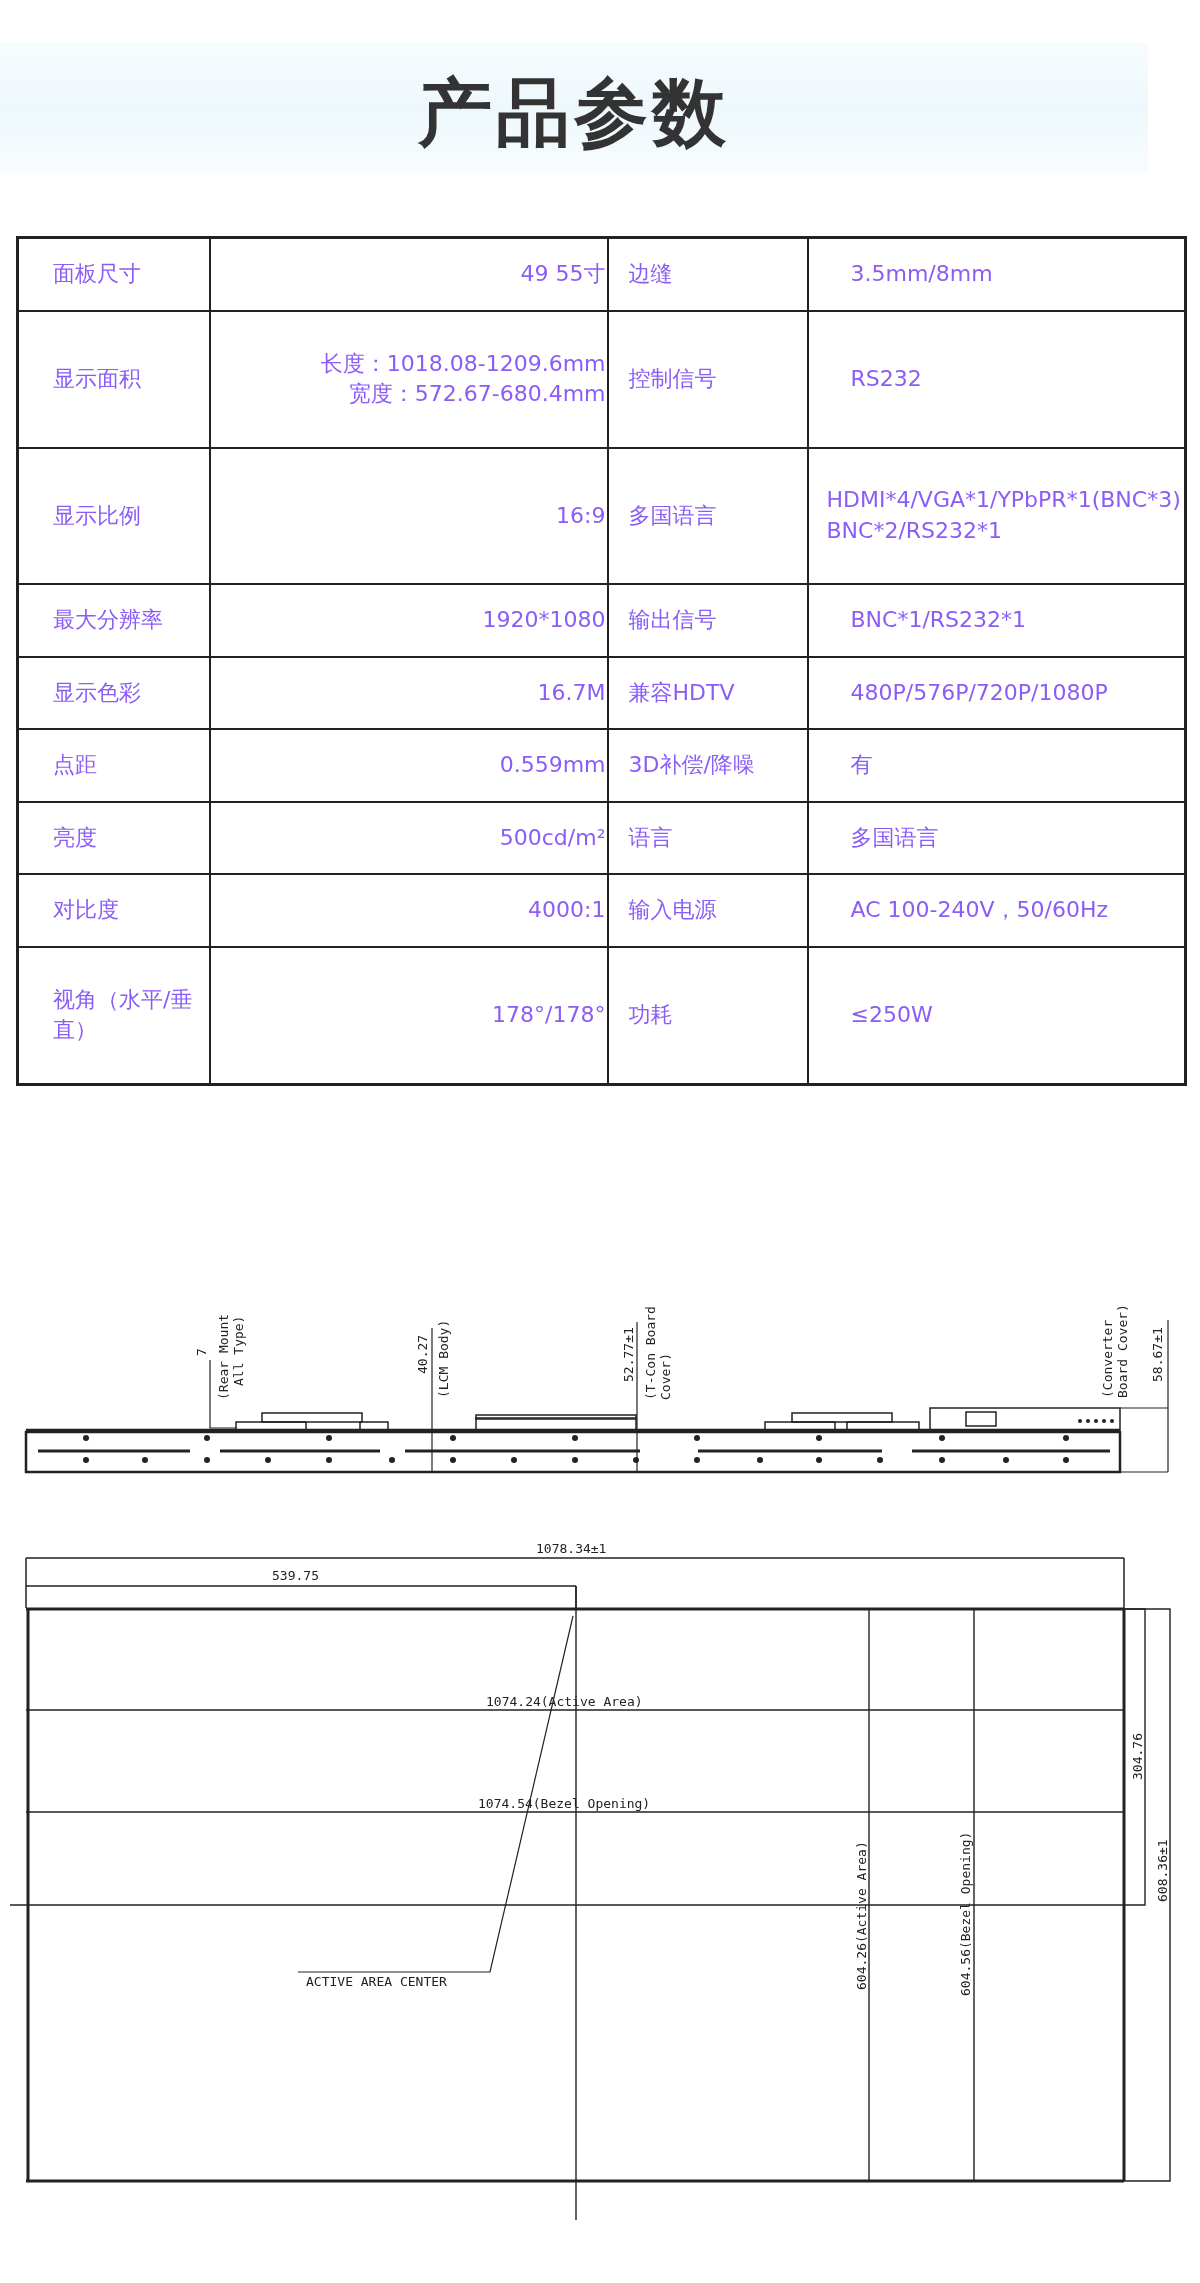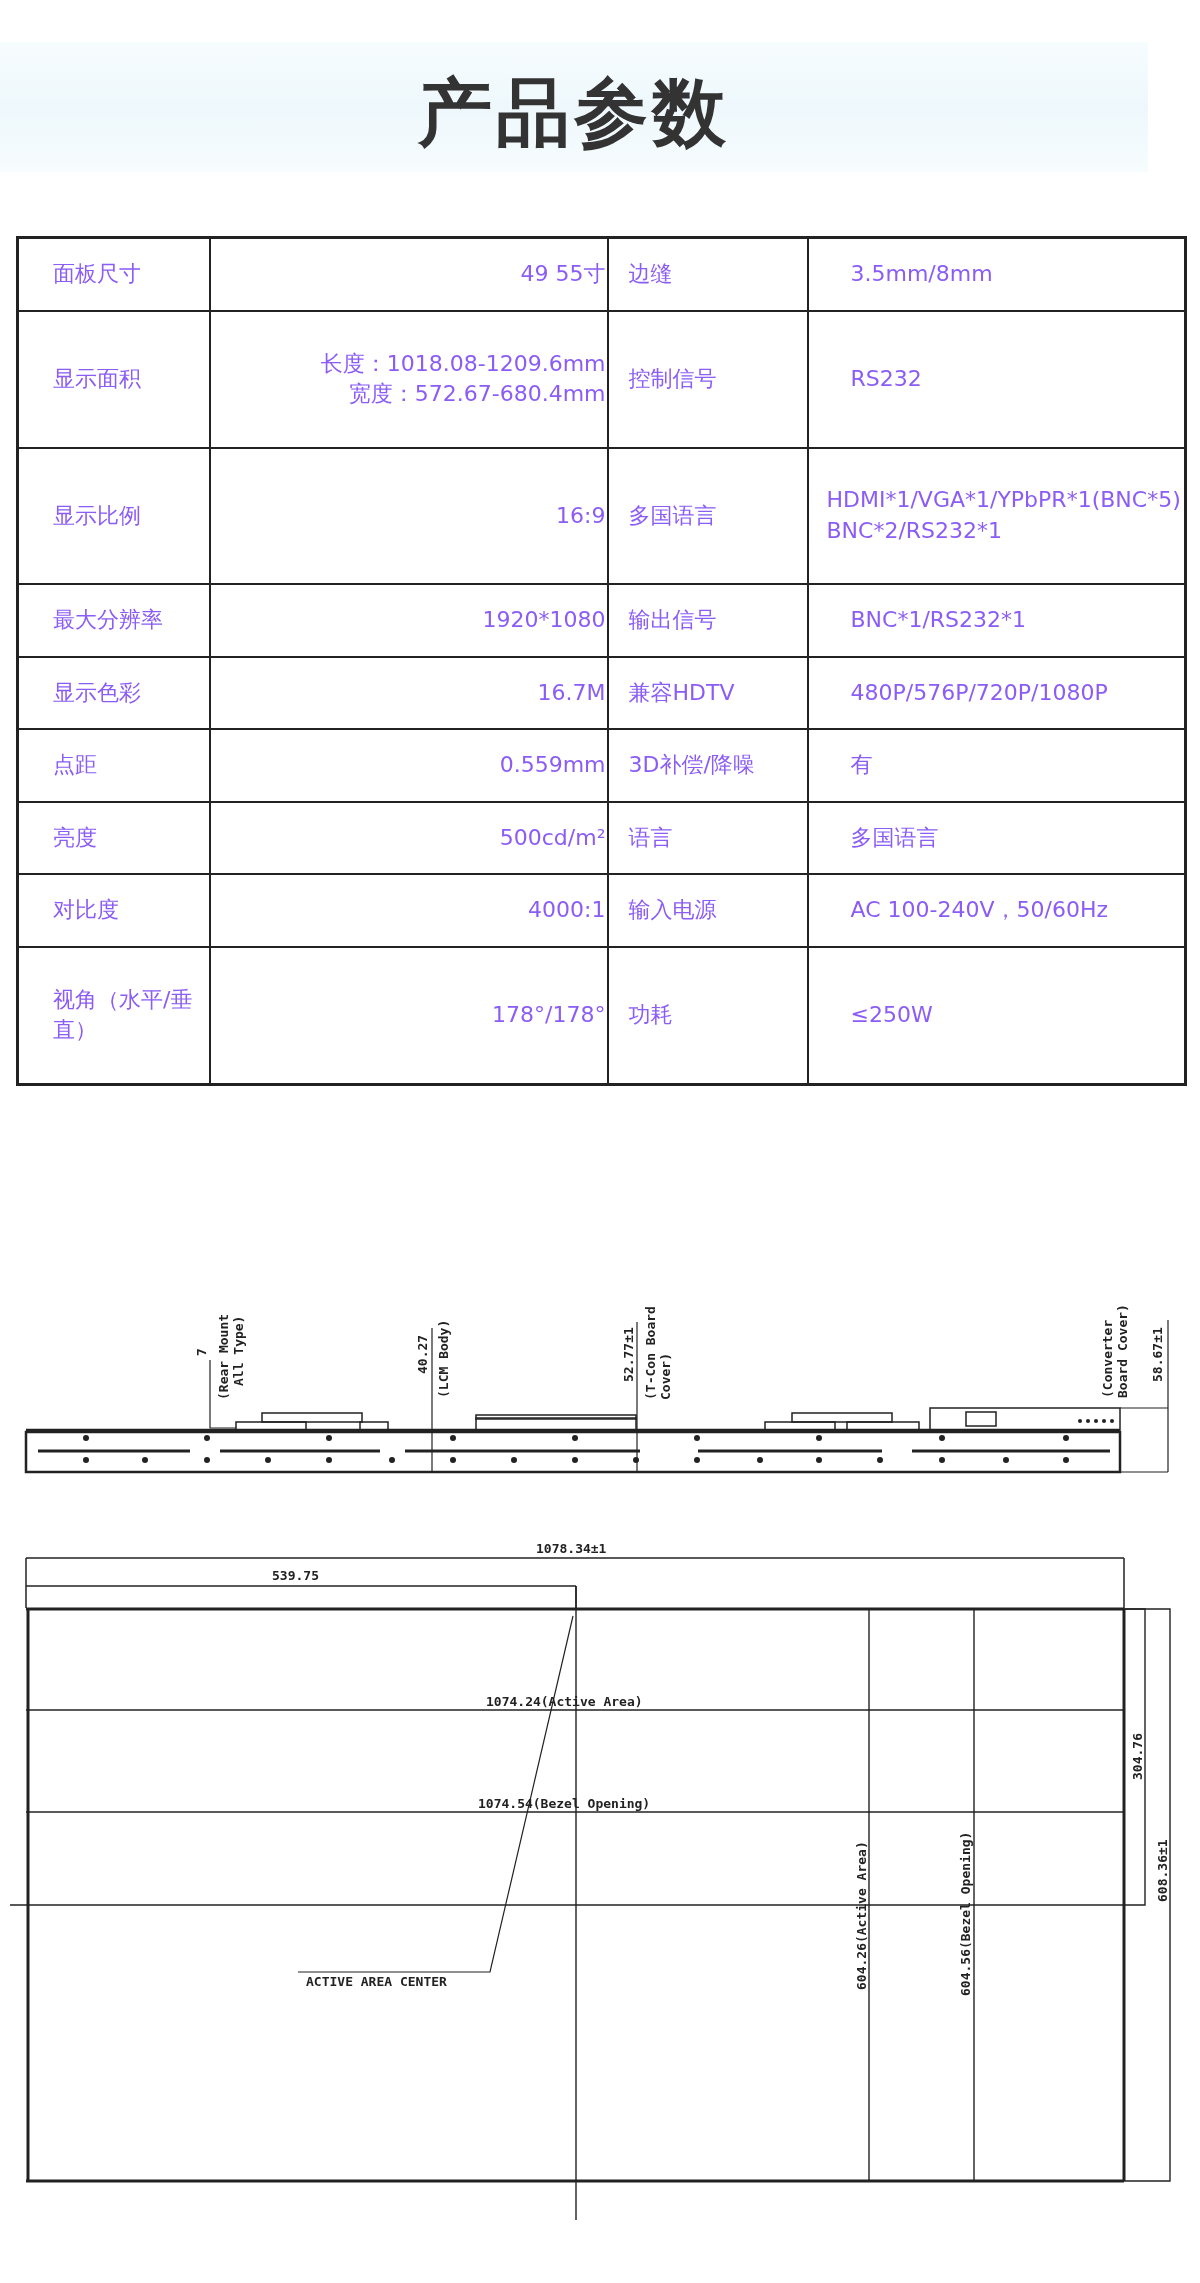--- a/index.html
+++ b/index.html
@@ -12,21 +12,21 @@
                font-family: "DejaVu Sans", sans-serif; }
   table.spec { position: absolute; left: 16px; top: 236px; width: 1168px; height: 850px;
                border-collapse: collapse; table-layout: fixed; border: 3px solid #222; }
   table.spec td { border: 2px solid #222; font-size: 22px; color: #8b5cf6; vertical-align: middle;
                   line-height: 1.4; }
   td.k { padding-left: 34px; }
   td.v { padding-left: 40px; text-align: right; }
   td.k2 { padding-left: 20px; }
   td.v2 { padding-left: 42px; }
   td.v2.tight { padding-left: 18px; }
-  .drawing { position: absolute; left: 0; top: 1260px; width: 1200px; height: 1023px; font-weight: bold; }
+  .drawing { position: absolute; left: 0; top: 1260px; width: 1200px; height: 1023px; }
   .drawing svg text { font-family: "DejaVu Sans Mono", monospace; fill: #222; }
 </style>
 </head>
 <body>
 
 <div class="banner">
   <h1>产品参数</h1>
 </div>
 
 <table class="spec">
@@ -58,21 +58,21 @@
           <div>RS232</div>
         </td>
       </tr>
       <tr>
         <td class="k">显示比例</td>
         <td class="v">
           <div>16:9</div>
         </td>
         <td class="k2">多国语言</td>
         <td class="v2 tight">
-          <div>HDMI*1/VGA*1/YPbPR*1(BNC*5)</div>
+          <div>HDMI*4/VGA*1/YPbPR*1(BNC*3)</div>
           <div>BNC*2/RS232*1</div>
         </td>
       </tr>
       <tr>
         <td class="k">最大分辨率</td>
         <td class="v">
           <div>1920*1080</div>
         </td>
         <td class="k2">输出信号</td>
         <td class="v2">

